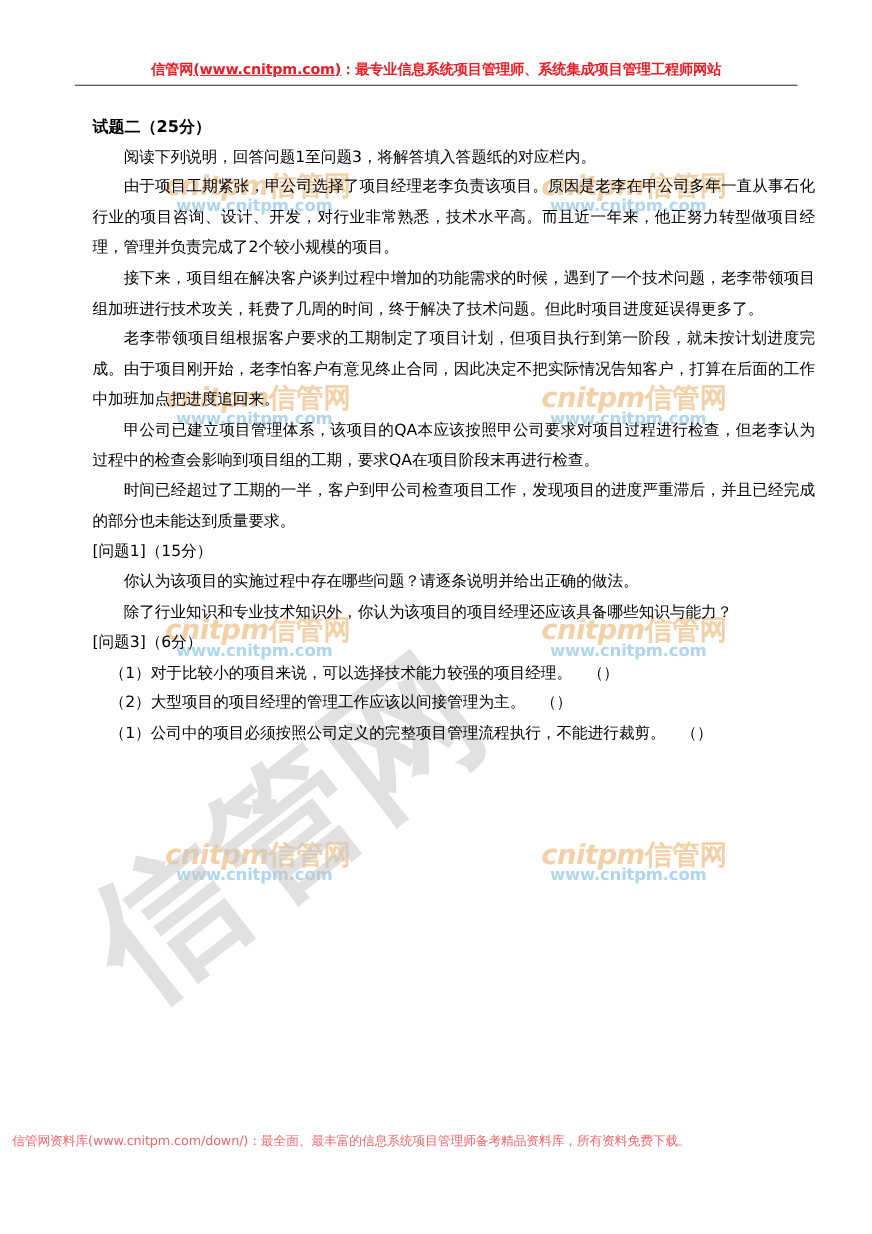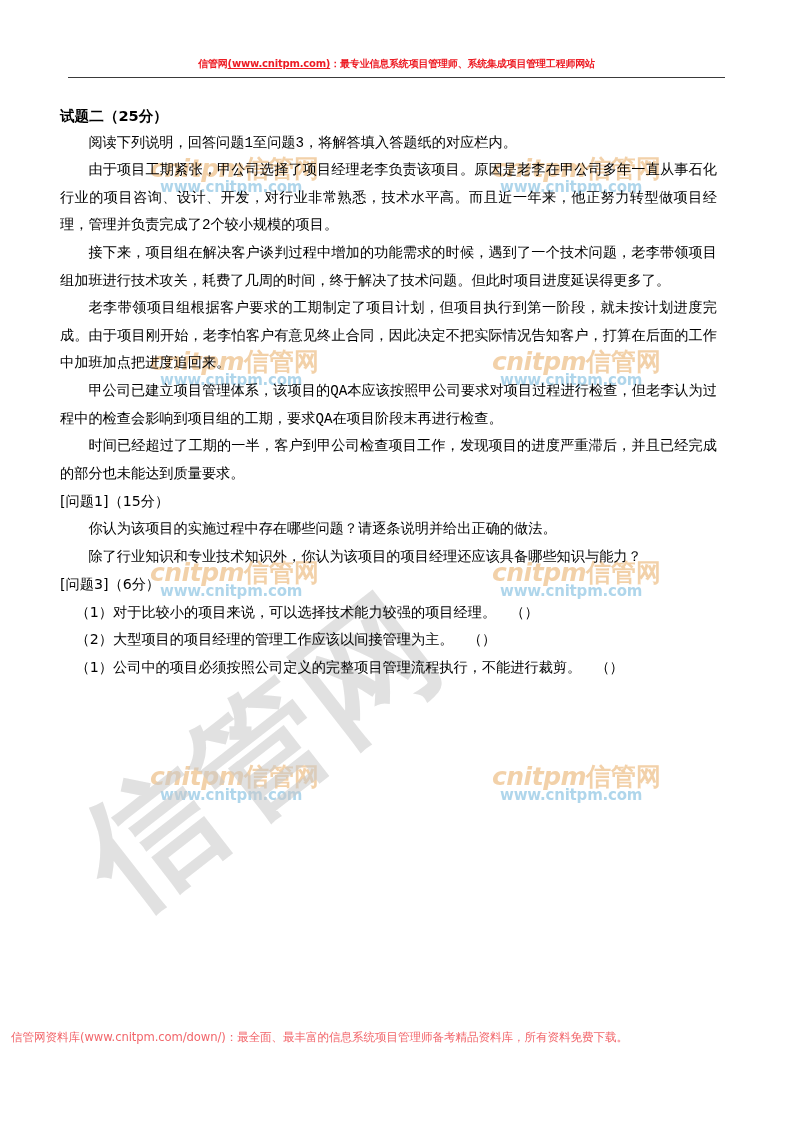--- a/index.html
+++ b/index.html
@@ -69,62 +69,61 @@
 
   
   .site-header {
     position: absolute;
     left: 0;
     top: 52px;
     width: 793px;
     text-align: center;
   }
   .site-header-text {
-    font-size: 10px;
+    font-size: 13px;
     font-weight: bold;
     color: #ed1c24;
     font-family: "DejaVu Sans", "Liberation Sans", sans-serif;
     letter-spacing: -0.2px;
   }
   .site-header-text .url {
     text-decoration: underline;
   }
   .header-rule {
     position: absolute;
     left: 68px;
     top: 77px;
     width: 657px;
     height: 0;
     border-top: 1.4px solid #3a3a3a;
   }
 
   
   .doc {
     position: absolute;
-    left: 60px;
+    left: 84px;
     top: 102px;
     width: 657px;
     color: #000000;
     font-size: 14.2px;
     line-height: 27.6px;
     font-family: "DejaVu Sans", "Liberation Sans", sans-serif;
   }
   .doc p {
     margin: 0;
     text-align: justify;
     text-justify: inter-ideograph;
   }
   .title {
     font-weight: bold;
     font-size: 14.6px;
     margin-bottom: 0 !important;
   }
   .indent {
     text-indent: 2em;
-    font-family: Liberation Mono, monospace;
   }
   .flush {
     text-indent: 0;
   }
   .opt {
     text-indent: 1.1em;
   }
 
   
   .site-footer {

